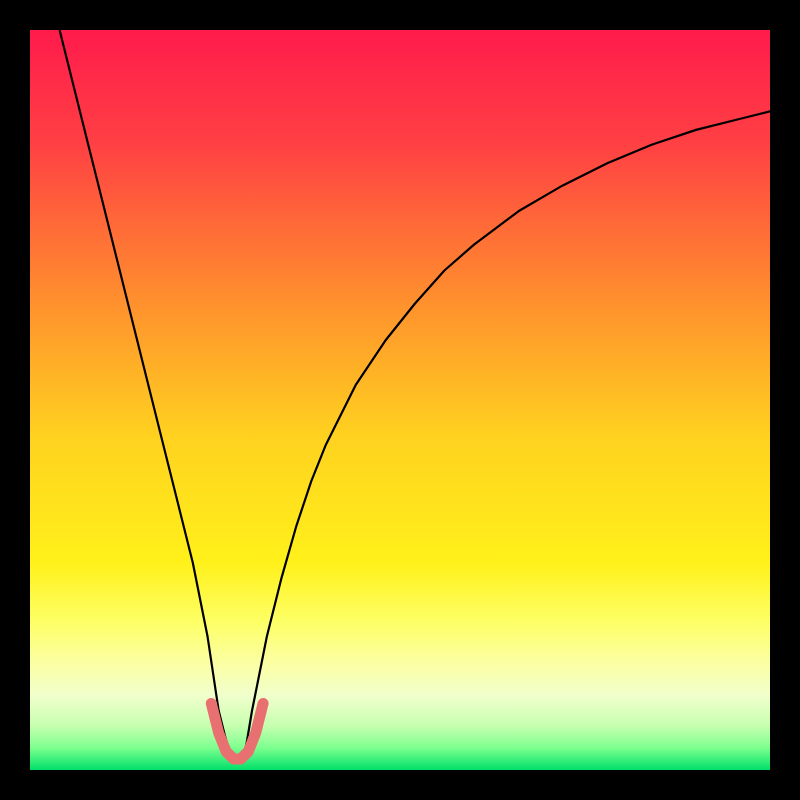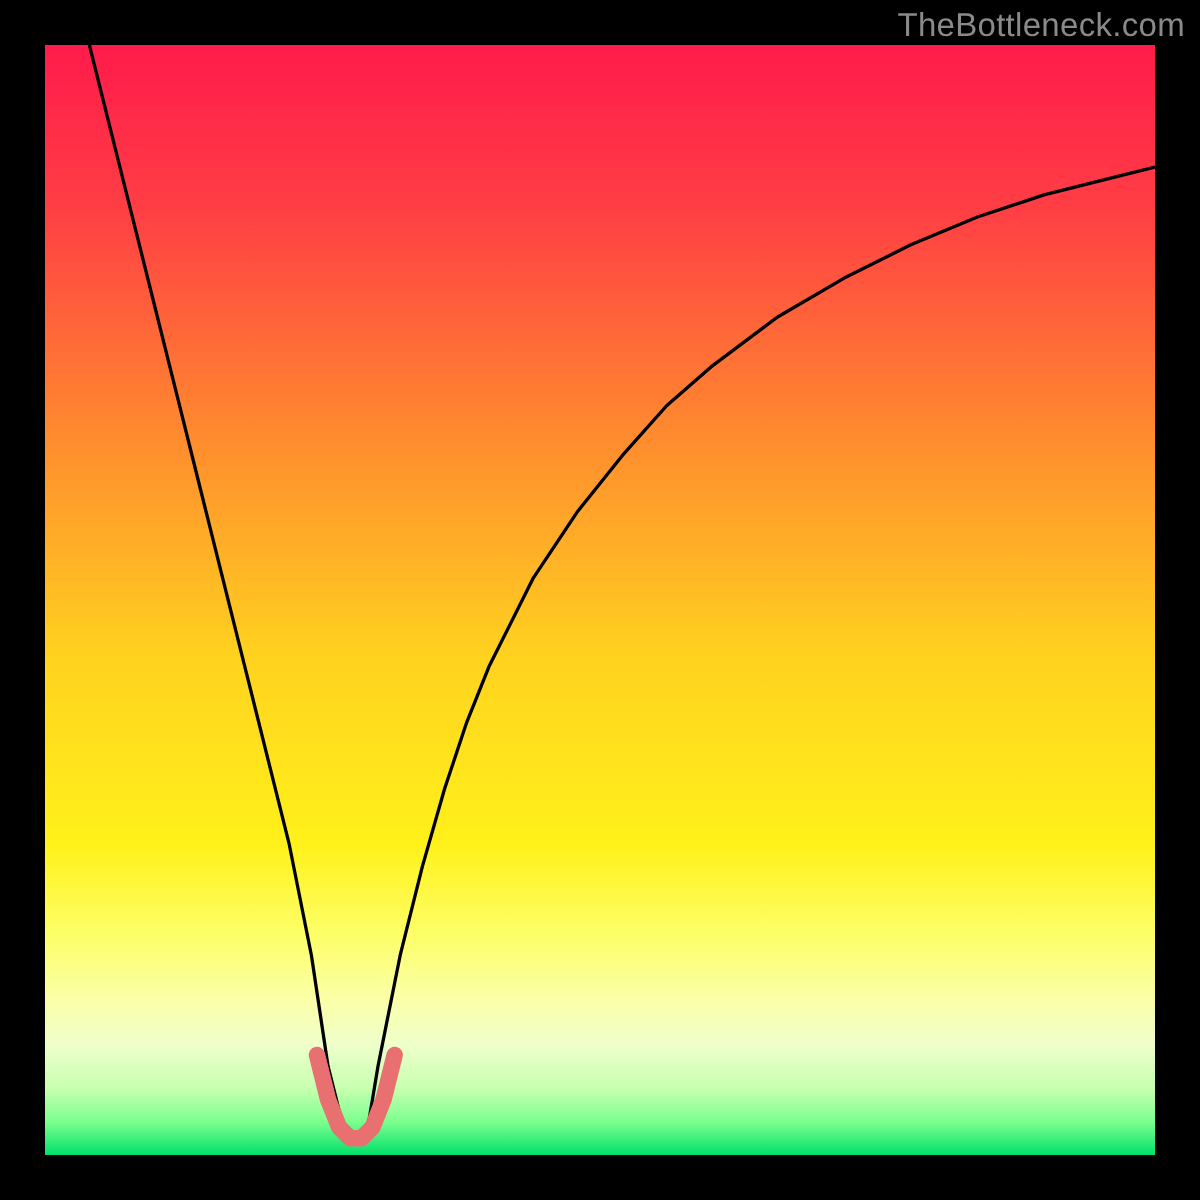--- a/index.html
+++ b/index.html
@@ -57,14 +57,13 @@
             <stop offset="94%" stop-color="#c7ffb0"></stop>
             <stop offset="97%" stop-color="#7dff8e"></stop>
             <stop offset="100%" stop-color="#00e06a"></stop>
           </linearGradient>
         </defs>
         <rect x="0" y="0" width="740" height="740" fill="url(#bg-grad)"></rect>
         <path d="M29.60 0.00 L44.40 59.20 L59.20 118.40 L74.00 177.60 L88.80 236.80 L103.60 296.00 L118.40 355.20 L133.20 414.40 L148.00 473.60 L162.80 532.80 L177.60 606.80 L188.70 680.80 L199.80 725.20 L207.20 732.60 L214.60 725.20 L222.00 680.80 L236.80 606.80 L251.60 547.60 L266.40 495.80 L281.20 451.40 L296.00 414.40 L325.60 355.20 L355.20 310.80 L384.80 273.80 L414.40 240.50 L444.00 214.60 L488.40 181.30 L532.80 155.40 L577.20 133.20 L621.60 114.70 L666.00 99.90 L710.40 88.80 L740.00 81.40" fill="none" stroke="#000000" stroke-width="2.2" stroke-linejoin="round"></path>
         <path d="M181.30 673.40 L188.70 703.00 L196.10 721.50 L203.50 728.90 L210.90 728.90 L218.30 721.50 L225.70 703.00 L233.10 673.40" fill="none" stroke="#e97070" stroke-width="11" stroke-linejoin="round" stroke-linecap="round"></path>
       </svg>
   </div>
-  <div class="watermark">TheBottleneck.com</div>
 </div>
 
 </body></html>

